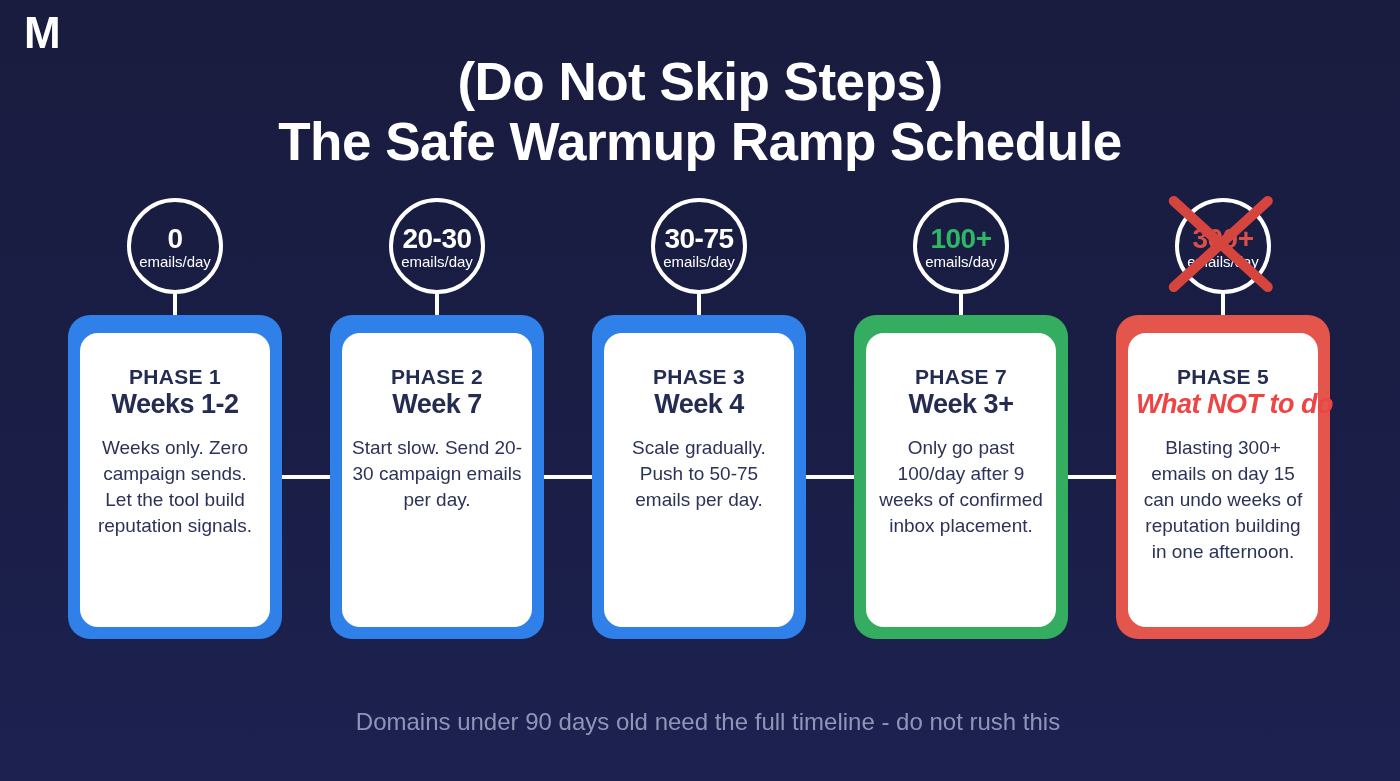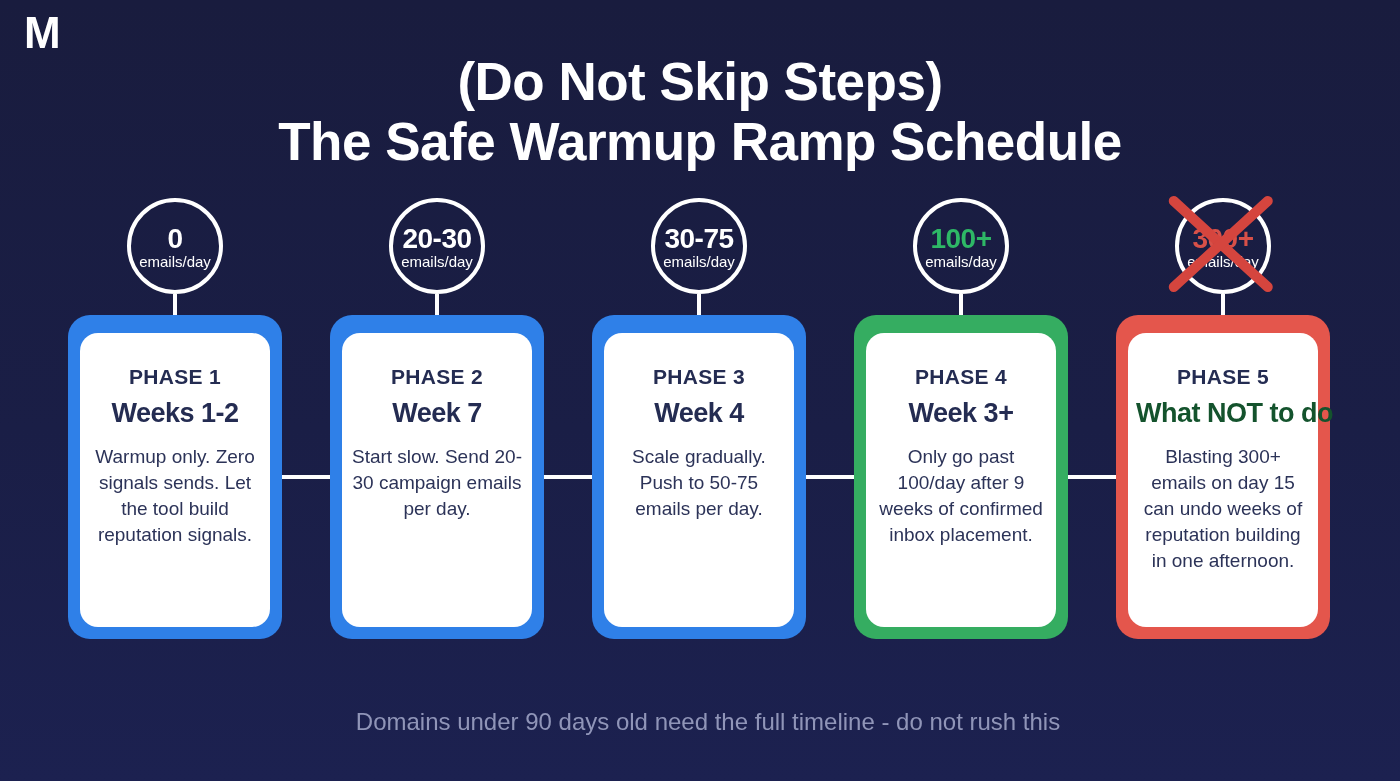--- a/index.html
+++ b/index.html
@@ -47,23 +47,23 @@
   .card.red   { background:#e4564c; }
   .card-inner {
     background:#ffffff; width:100%; height:100%; border-radius:18px;
     padding:32px 8px 0; text-align:center;
   }
   .phase-label {
     font-size:21px; font-weight:bold; color:#242c52; letter-spacing:0.3px;
   }
   .phase-heading {
     font-size:27px; font-weight:bold; color:#242c52;
-    margin-top:9px; letter-spacing:-0.5px; white-space:nowrap;
+    letter-spacing:-0.5px; white-space:nowrap;
   }
-  .phase-heading.red-text { color:#14532d; }
+  .phase-heading.red-text { color:#ef4444;font-style:italic; }
   .phase-body {
     font-size:19px; line-height:26px; color:#2c3358; margin-top:15px;
   }
   .footer-note {
     position:absolute; top:708px; left:0; width:100%;
     text-align:center; color:#9095b8; font-size:24px;padding-left:16px;
   }
 </style>
 </head>
 <body>
@@ -86,21 +86,21 @@
         <div class="circle">
           <div class="num">0</div>
           <div class="unit">emails/day</div>
         </div>
         <div class="stem"></div>
       </div>
       <div class="card blue">
         <div class="card-inner">
           <div class="phase-label">PHASE 1</div>
           <div class="phase-heading">Weeks 1-2</div>
-          <div class="phase-body">Warmup only. Zero signals sends. Let the tool build reputation signals.</div>
+          <div class="phase-body">Weeks only. Zero campaign sends. Let the tool build reputation signals.</div>
         </div>
       </div>
     </div>
 
     <div class="phase">
       <div class="circle-wrap">
         <div class="circle">
           <div class="num">20-30</div>
           <div class="unit">emails/day</div>
         </div>
@@ -135,21 +135,21 @@
     <div class="phase">
       <div class="circle-wrap">
         <div class="circle">
           <div class="num green-text">100+</div>
           <div class="unit">emails/day</div>
         </div>
         <div class="stem"></div>
       </div>
       <div class="card green">
         <div class="card-inner">
-          <div class="phase-label">PHASE 4</div>
+          <div class="phase-label">PHASE 7</div>
           <div class="phase-heading">Week 3+</div>
           <div class="phase-body">Only go past 100/day after 9 weeks of confirmed inbox placement.</div>
         </div>
       </div>
     </div>
 
     <div class="phase">
       <div class="circle-wrap">
         <div class="circle">
           <div class="num red-text">300+</div>

